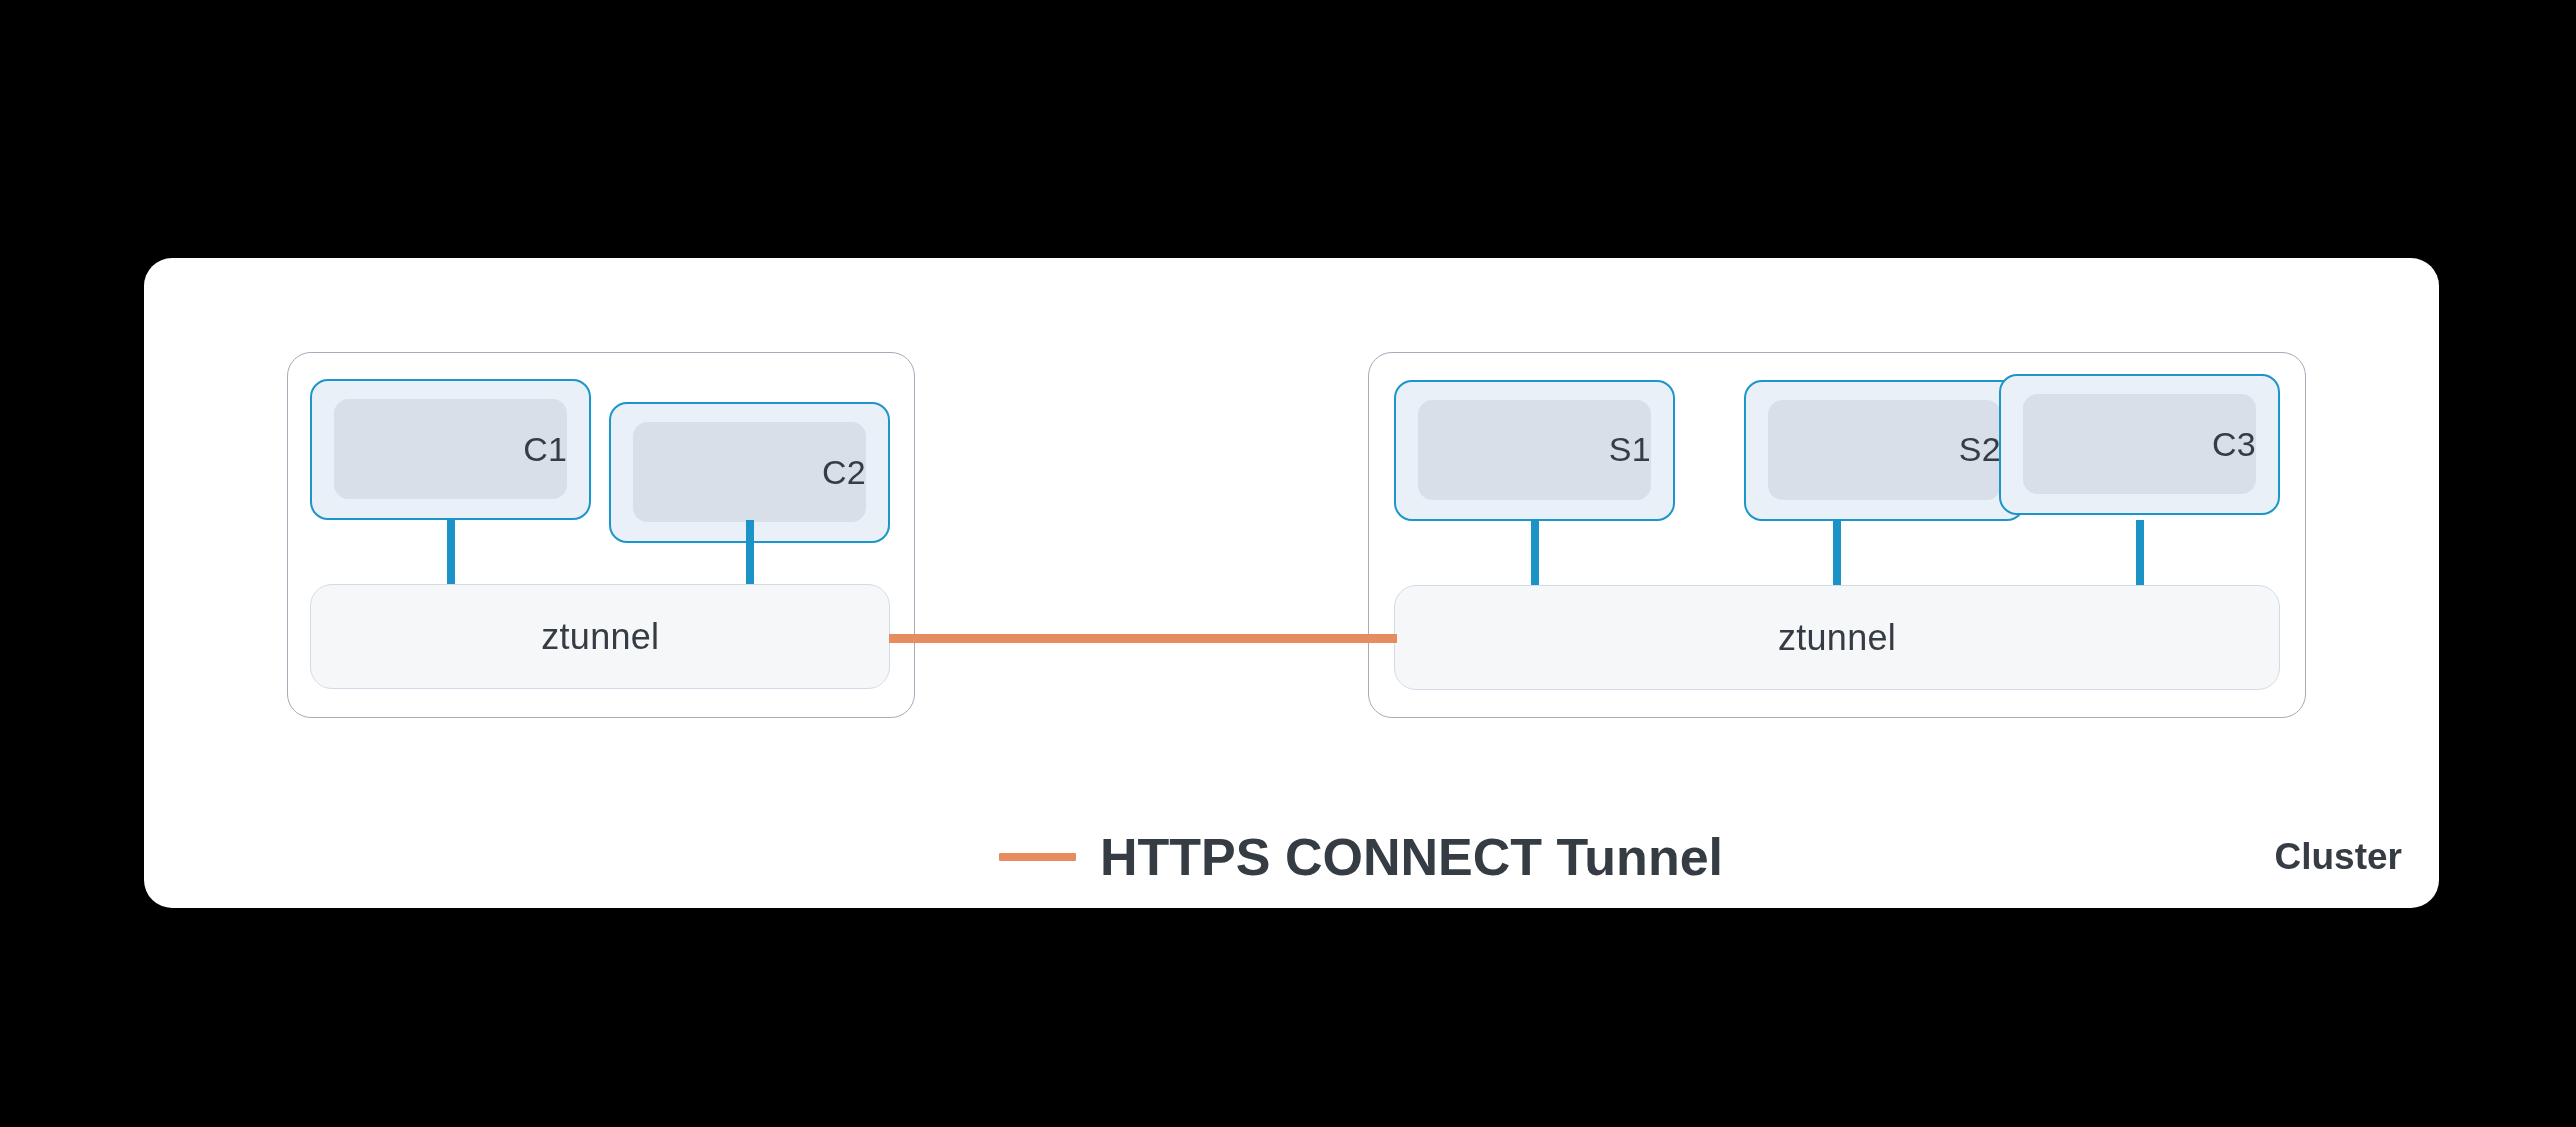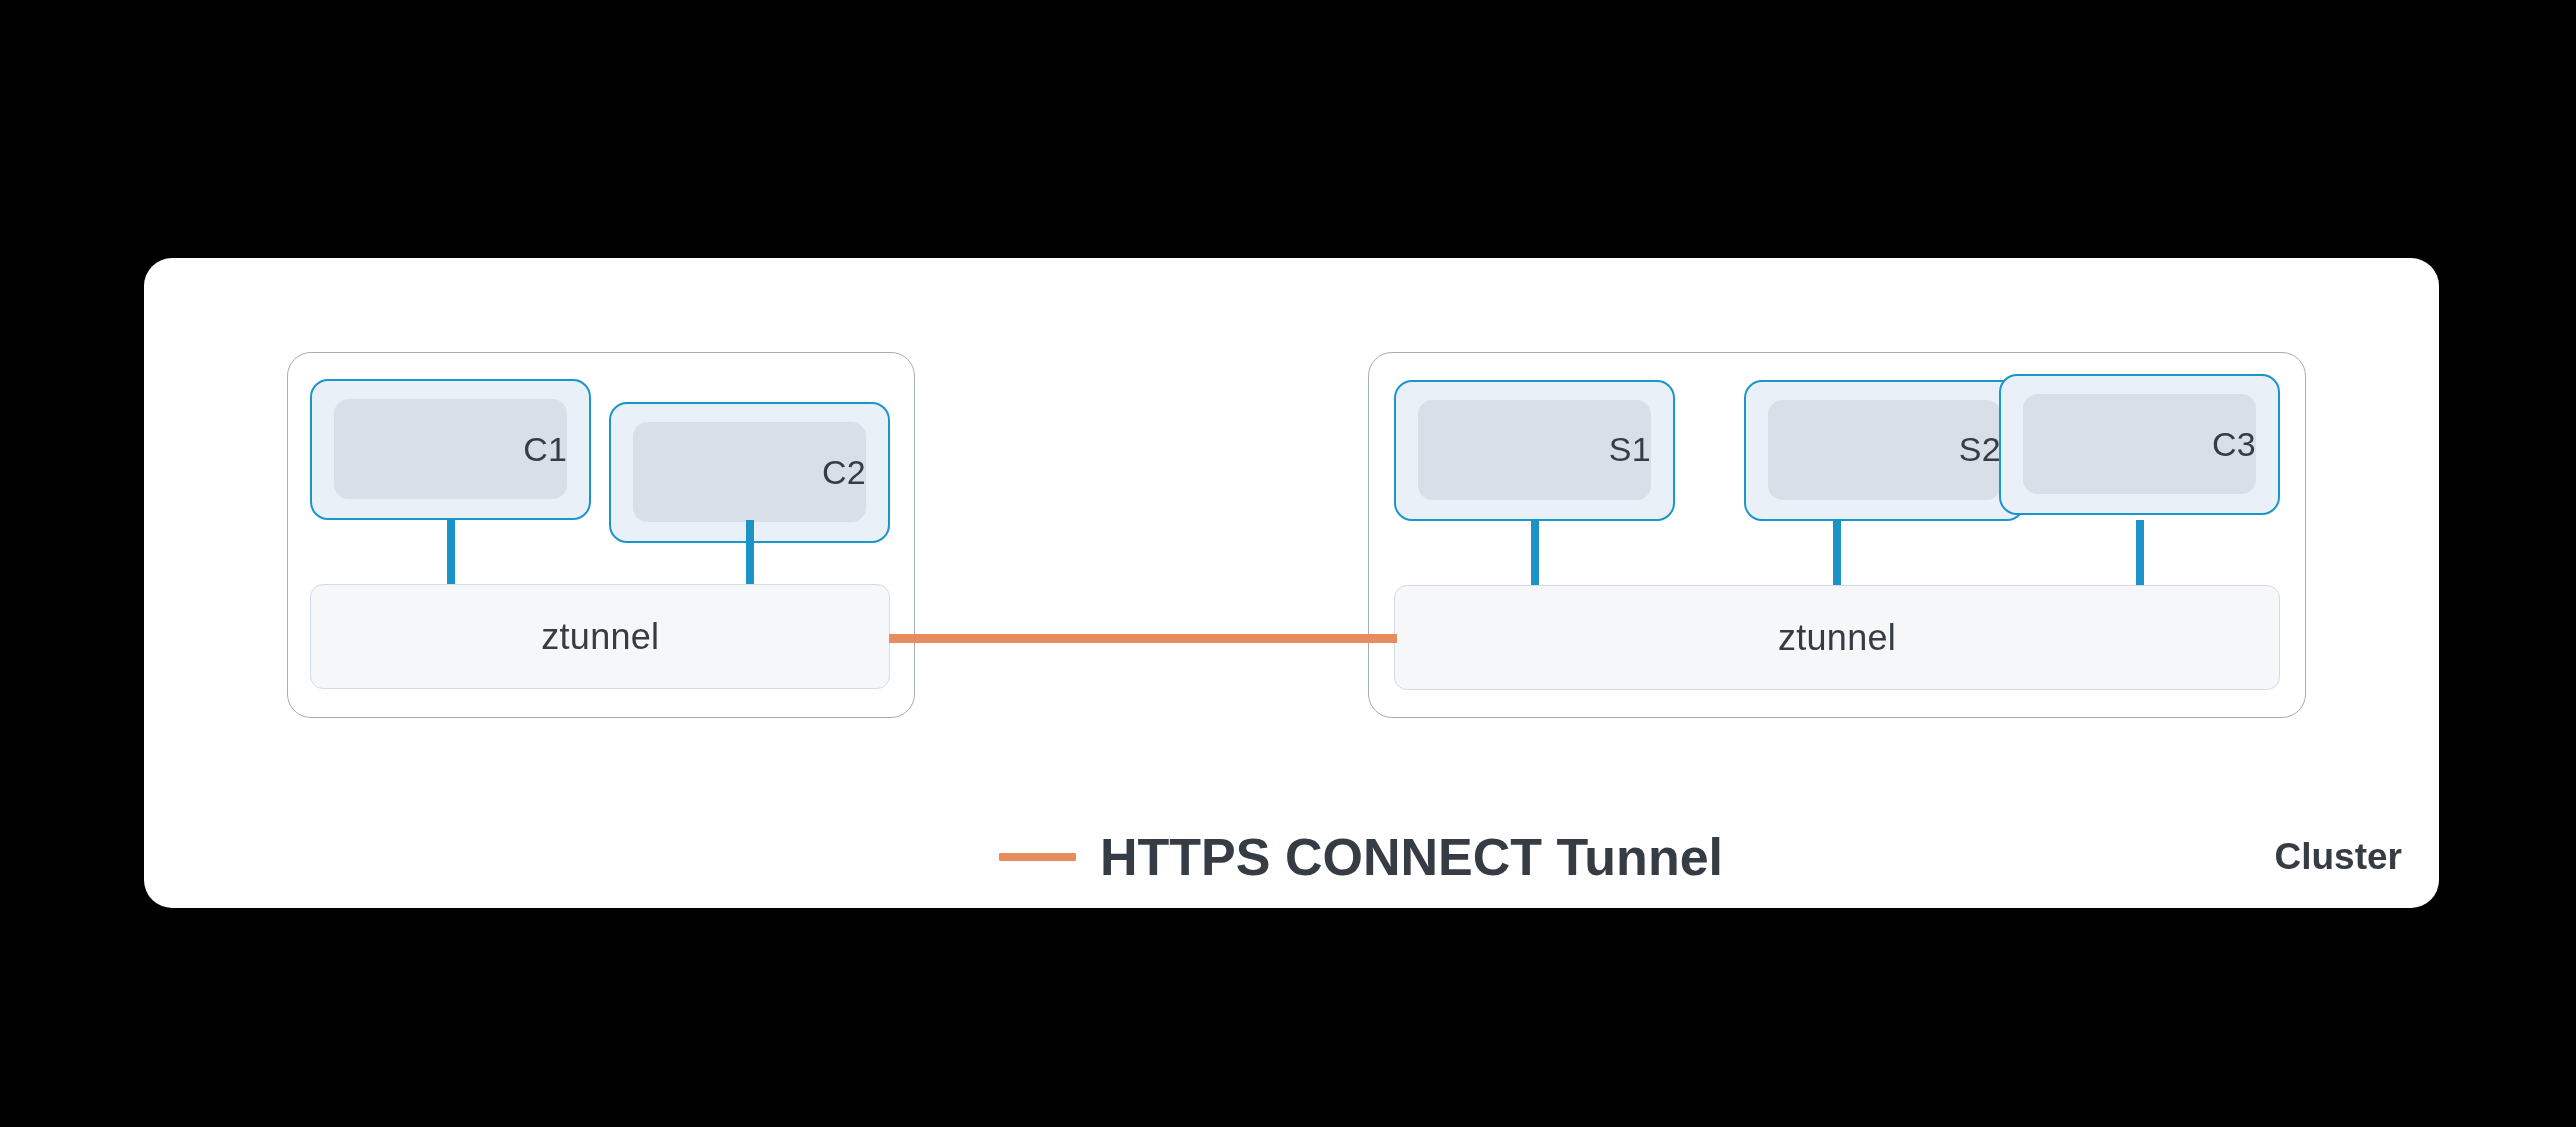--- a/index.html
+++ b/index.html
@@ -66,21 +66,21 @@
     height: 65px;
     top: 167px;
     background: var(--connector-blue, #1b93c7);
   }
   .ztunnel {
     position: absolute;
     box-sizing: border-box;
     height: 105px;
     background: var(--proxy-fill, #f6f7f8);
     border: 1.8px solid var(--proxy-border, #d3dce6);
-    border-radius: 13px;
+    border-radius: 22px;
     display: flex;
     align-items: center;
     justify-content: center;
   }
   .ztunnel-label {
     font-size: 36px;
     color: var(--text, #363c43);
     letter-spacing: 0.3px;
   }
   #node-left .ztunnel  { left: 22.3px; top: 231px; width: 580px; }

